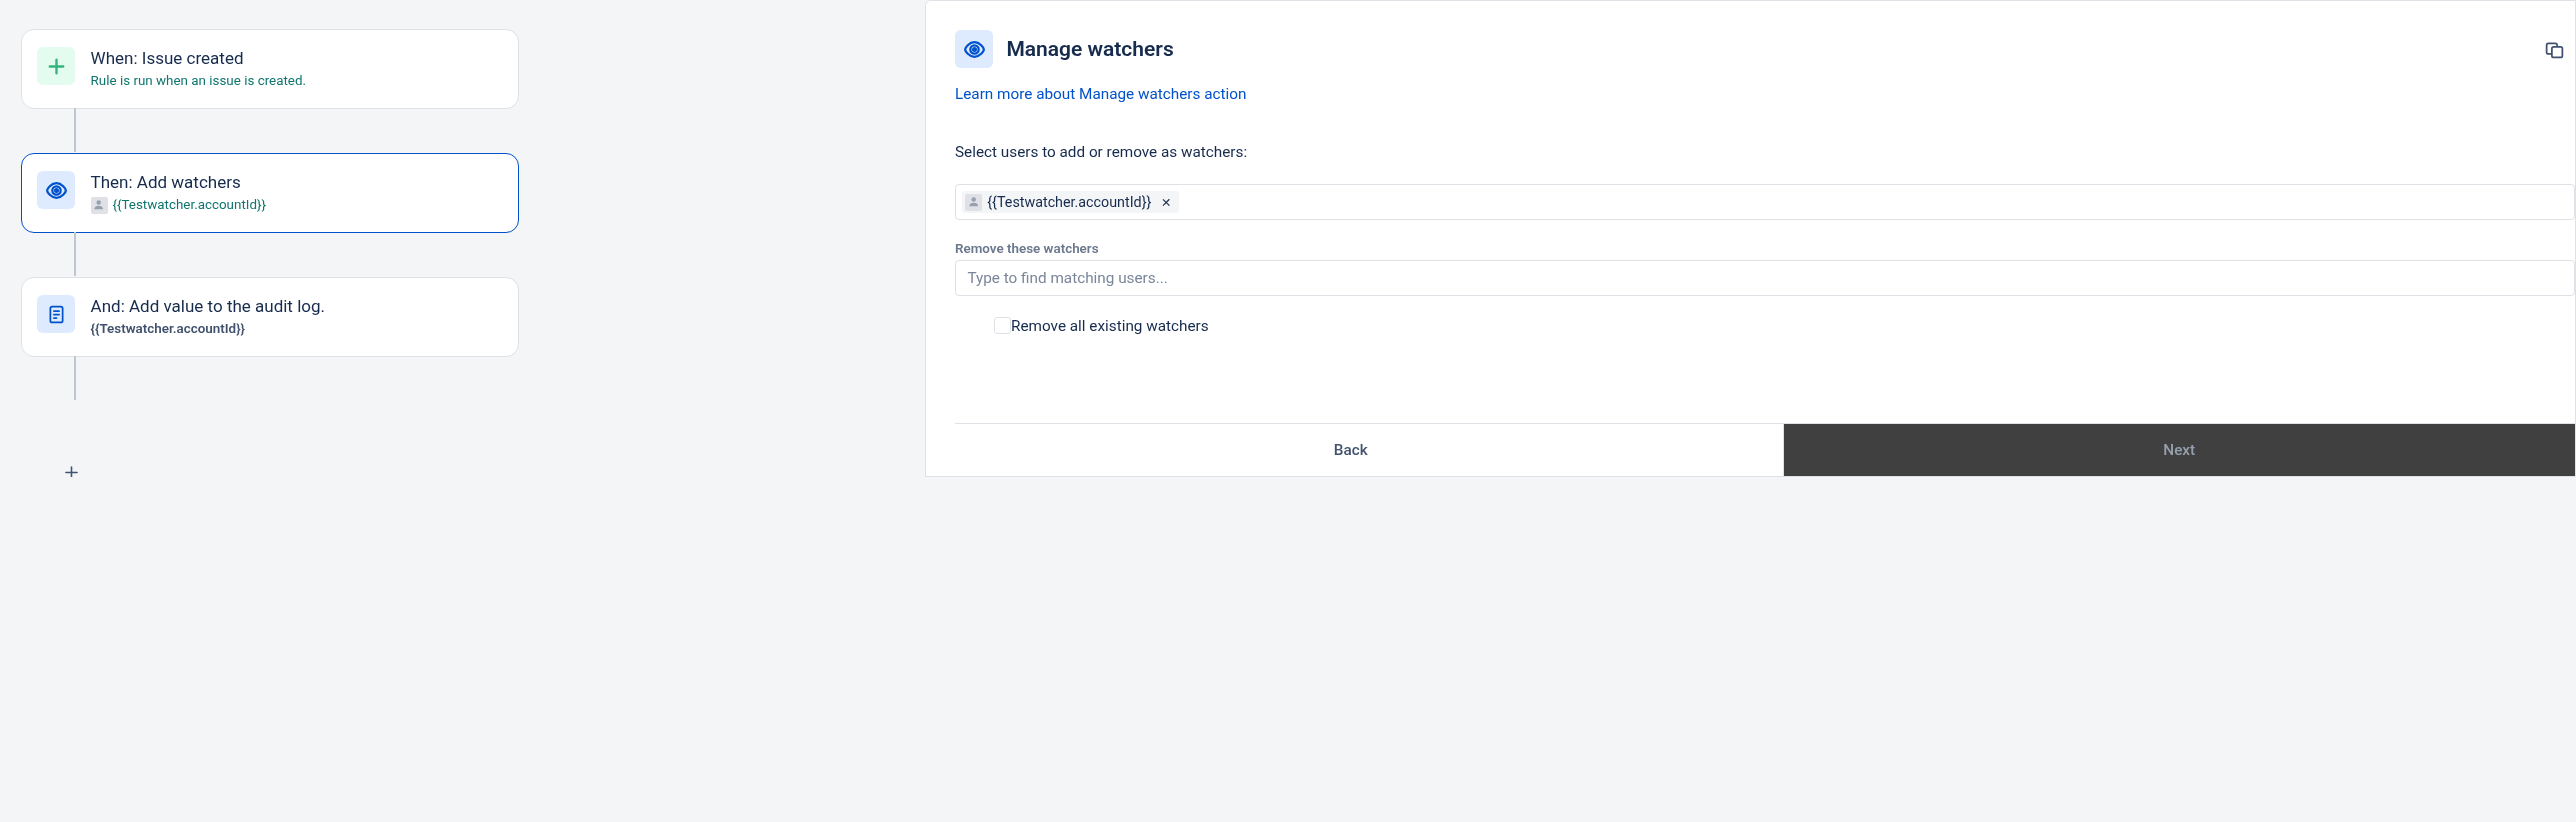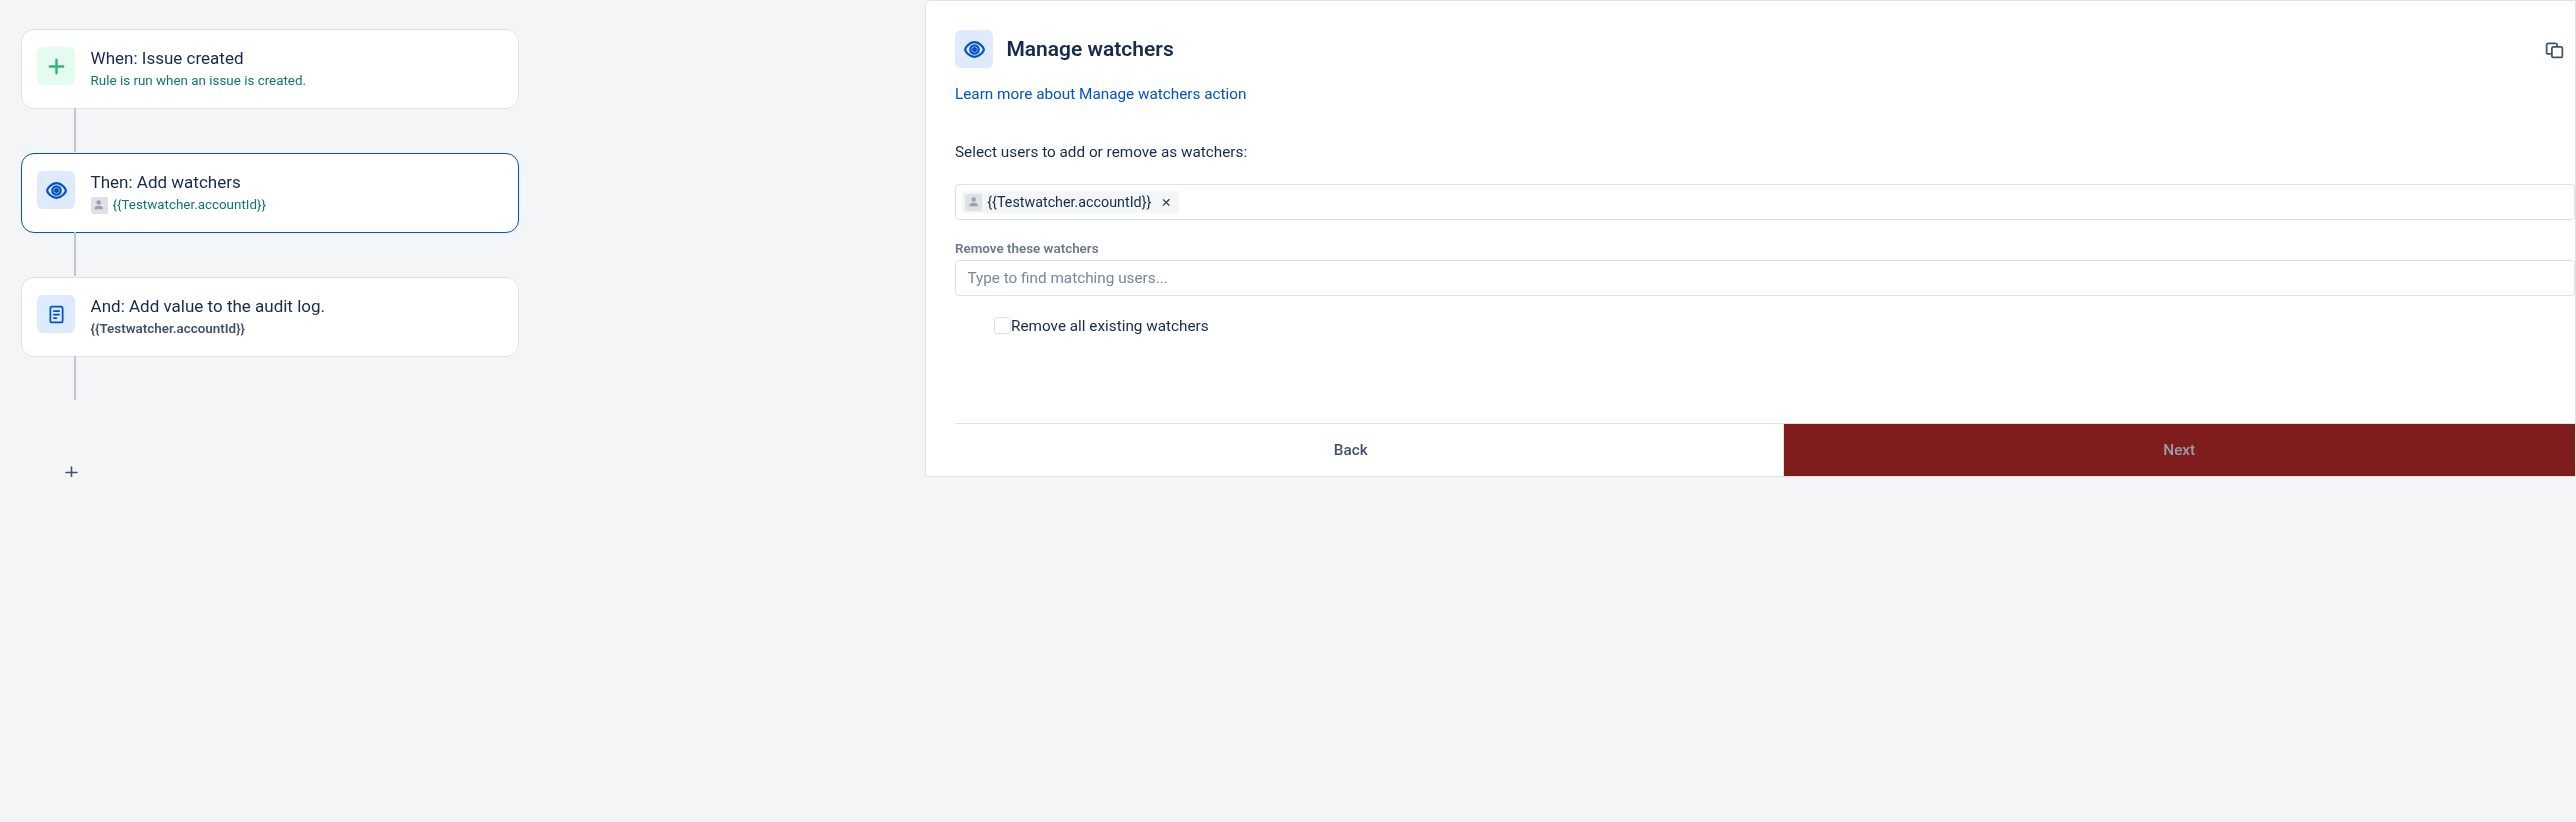--- a/index.html
+++ b/index.html
@@ -92,21 +92,21 @@
     .chip-x { cursor: pointer; font-size: 12.4px; padding: 0 4.8px; color: #172b4d; }
     .input-placeholder { font-size: 15.3px; color: #7a869a; padding-left: 5.7px; }
     .checkbox-row { display: flex; align-items: center; gap: 0; margin-bottom: 27px; padding-left: 39px; }
     .checkbox { width: 17px; height: 17px; border: 1.9px solid #dfe1e6; border-radius: 2.9px; background: #fff; cursor: pointer; }
     .checkbox-label { font-size: 15.3px; color: #172b4d; }
     .button-bar { display: flex; margin-top: auto; border-top: 1px solid #dfe1e6; gap: 36px; }
     .btn {
       flex: 1; height: 52px; display: flex; align-items: center; justify-content: center;
       font-size: 15.3px; font-weight: 500; cursor: pointer; color: #42526e; background: #ffffff;
     }
-    .btn.next { background: #7f1d1d; color: #97a0af; }
+    .btn.next { background: #404040; color: #97a0af; }
     .btn + .btn { border-left: 1px solid #dfe1e6; }
     
     .card::after {
       content: "";
       position: absolute;
       left: 52px; top: 100%;
       width: 1.9px; height: 44px;
       background: #c1c7d0;
     }
     .last-stub {

